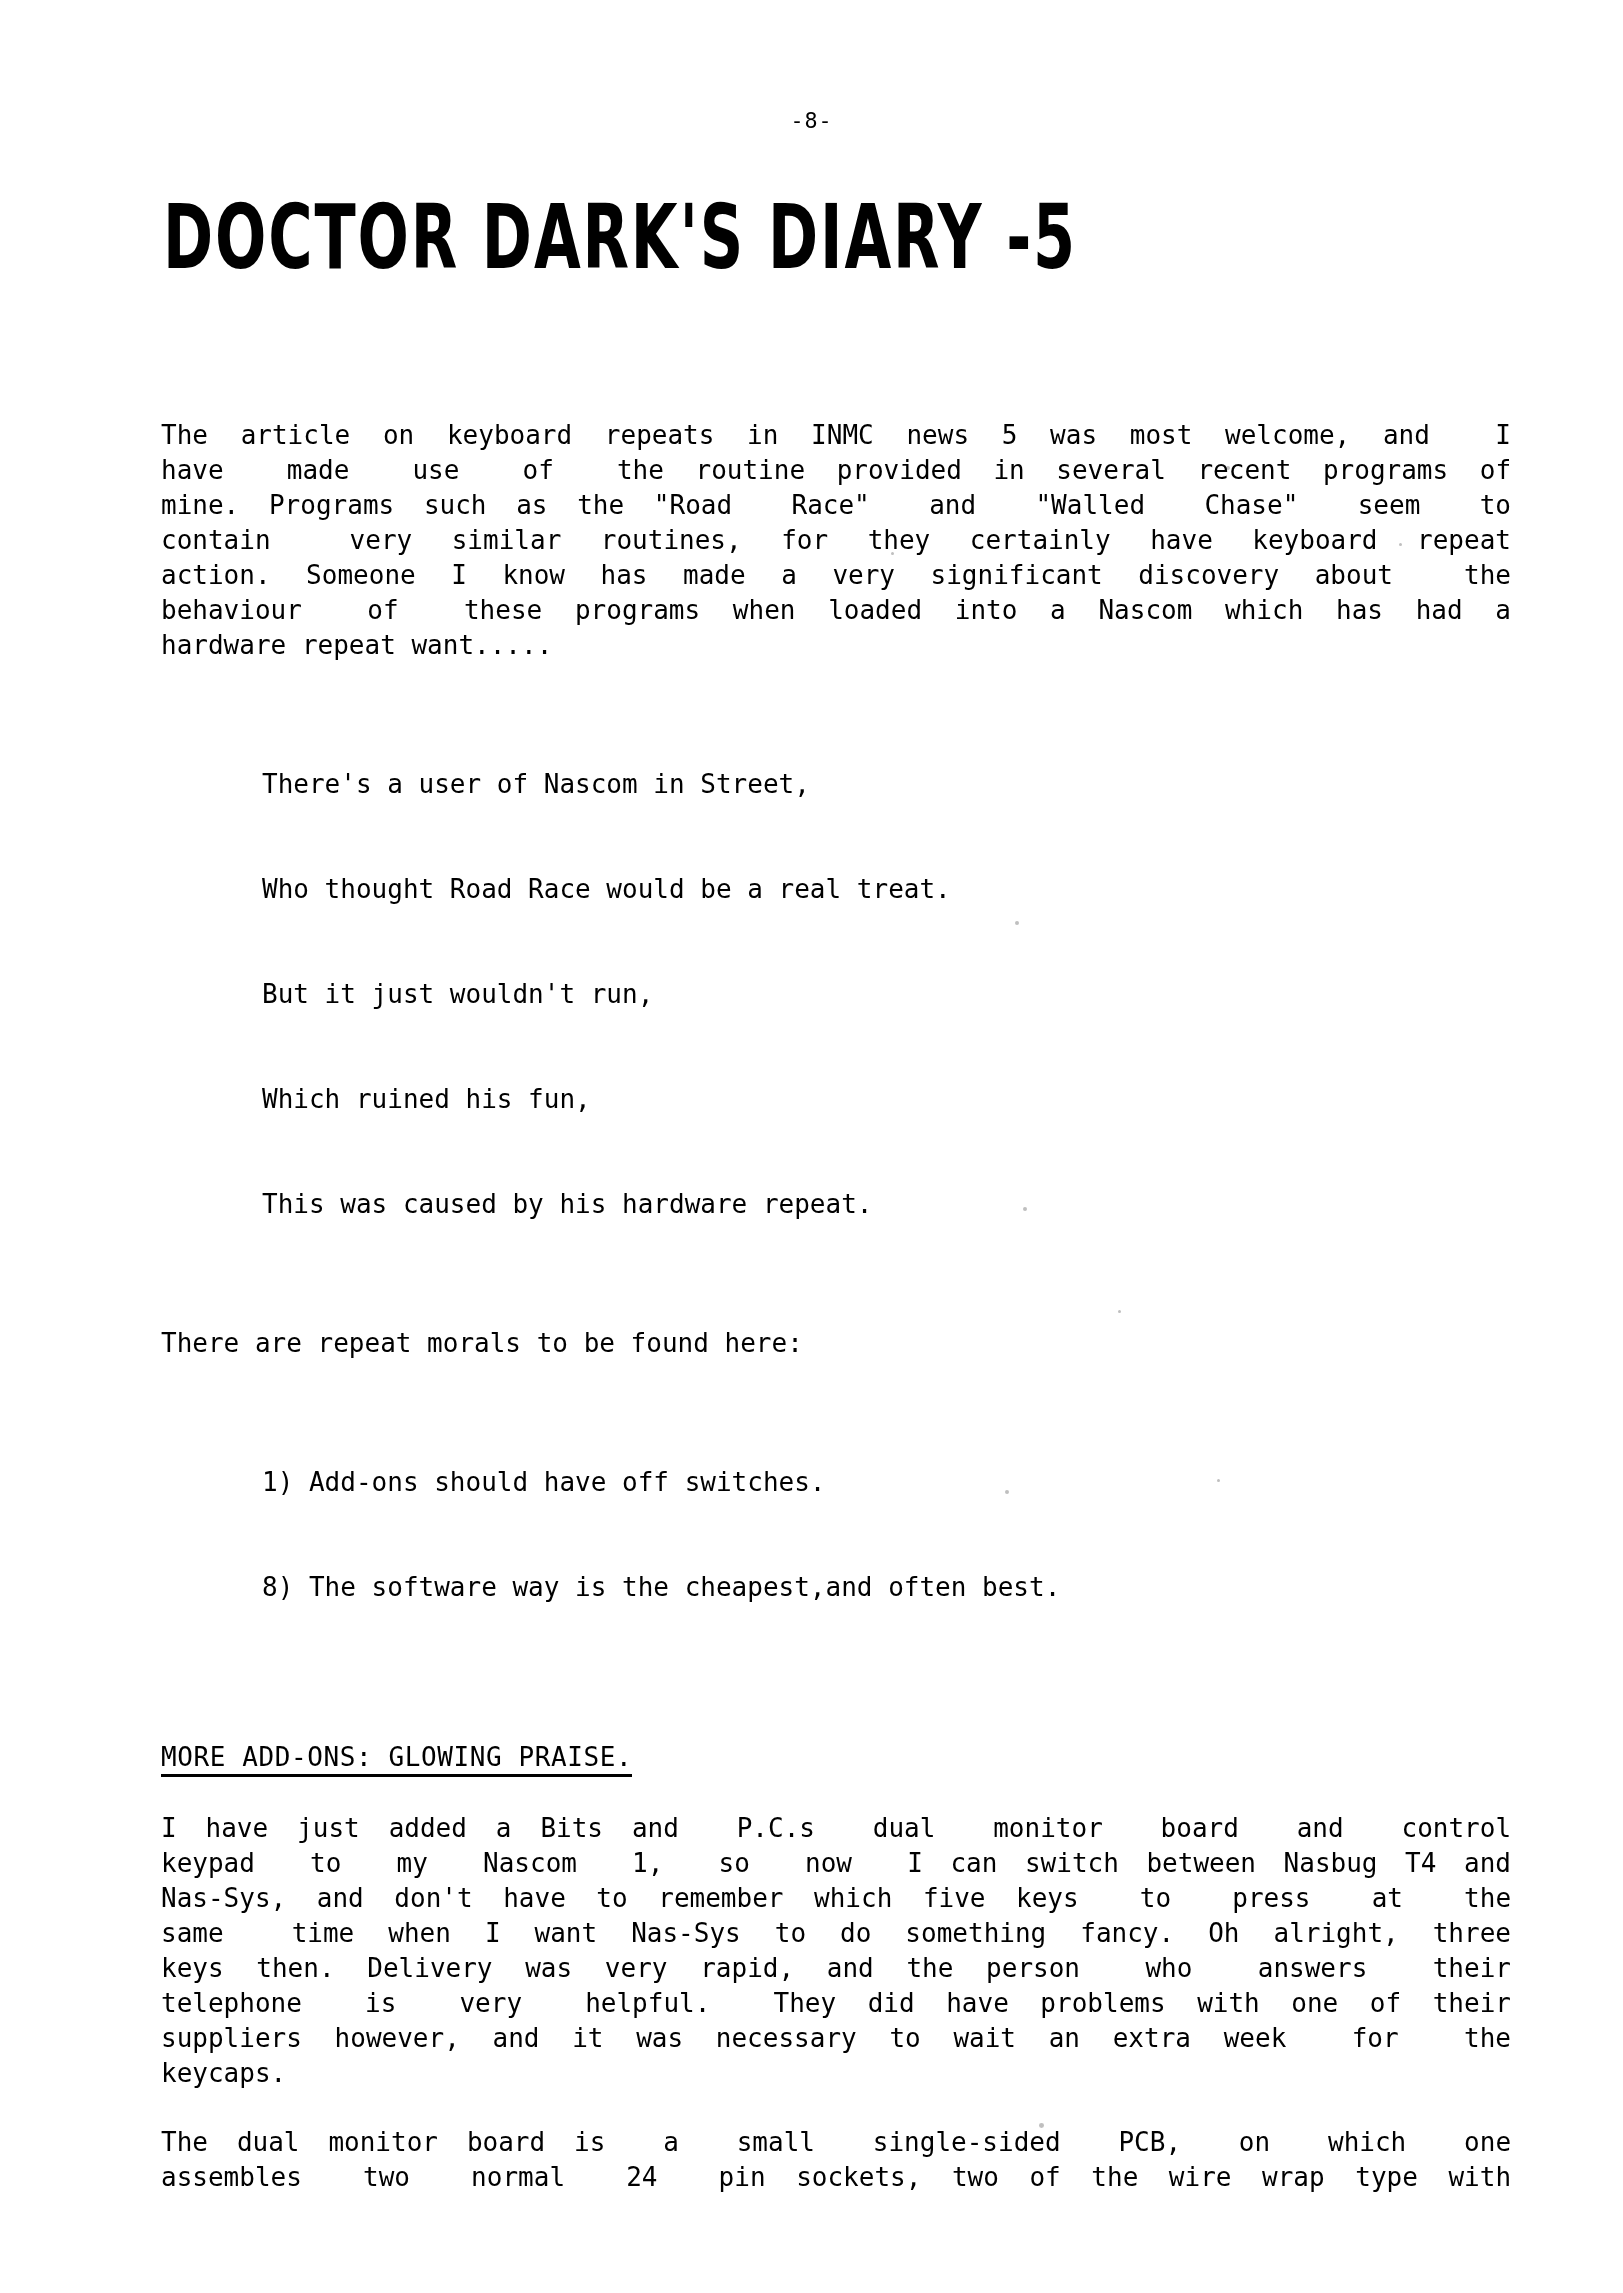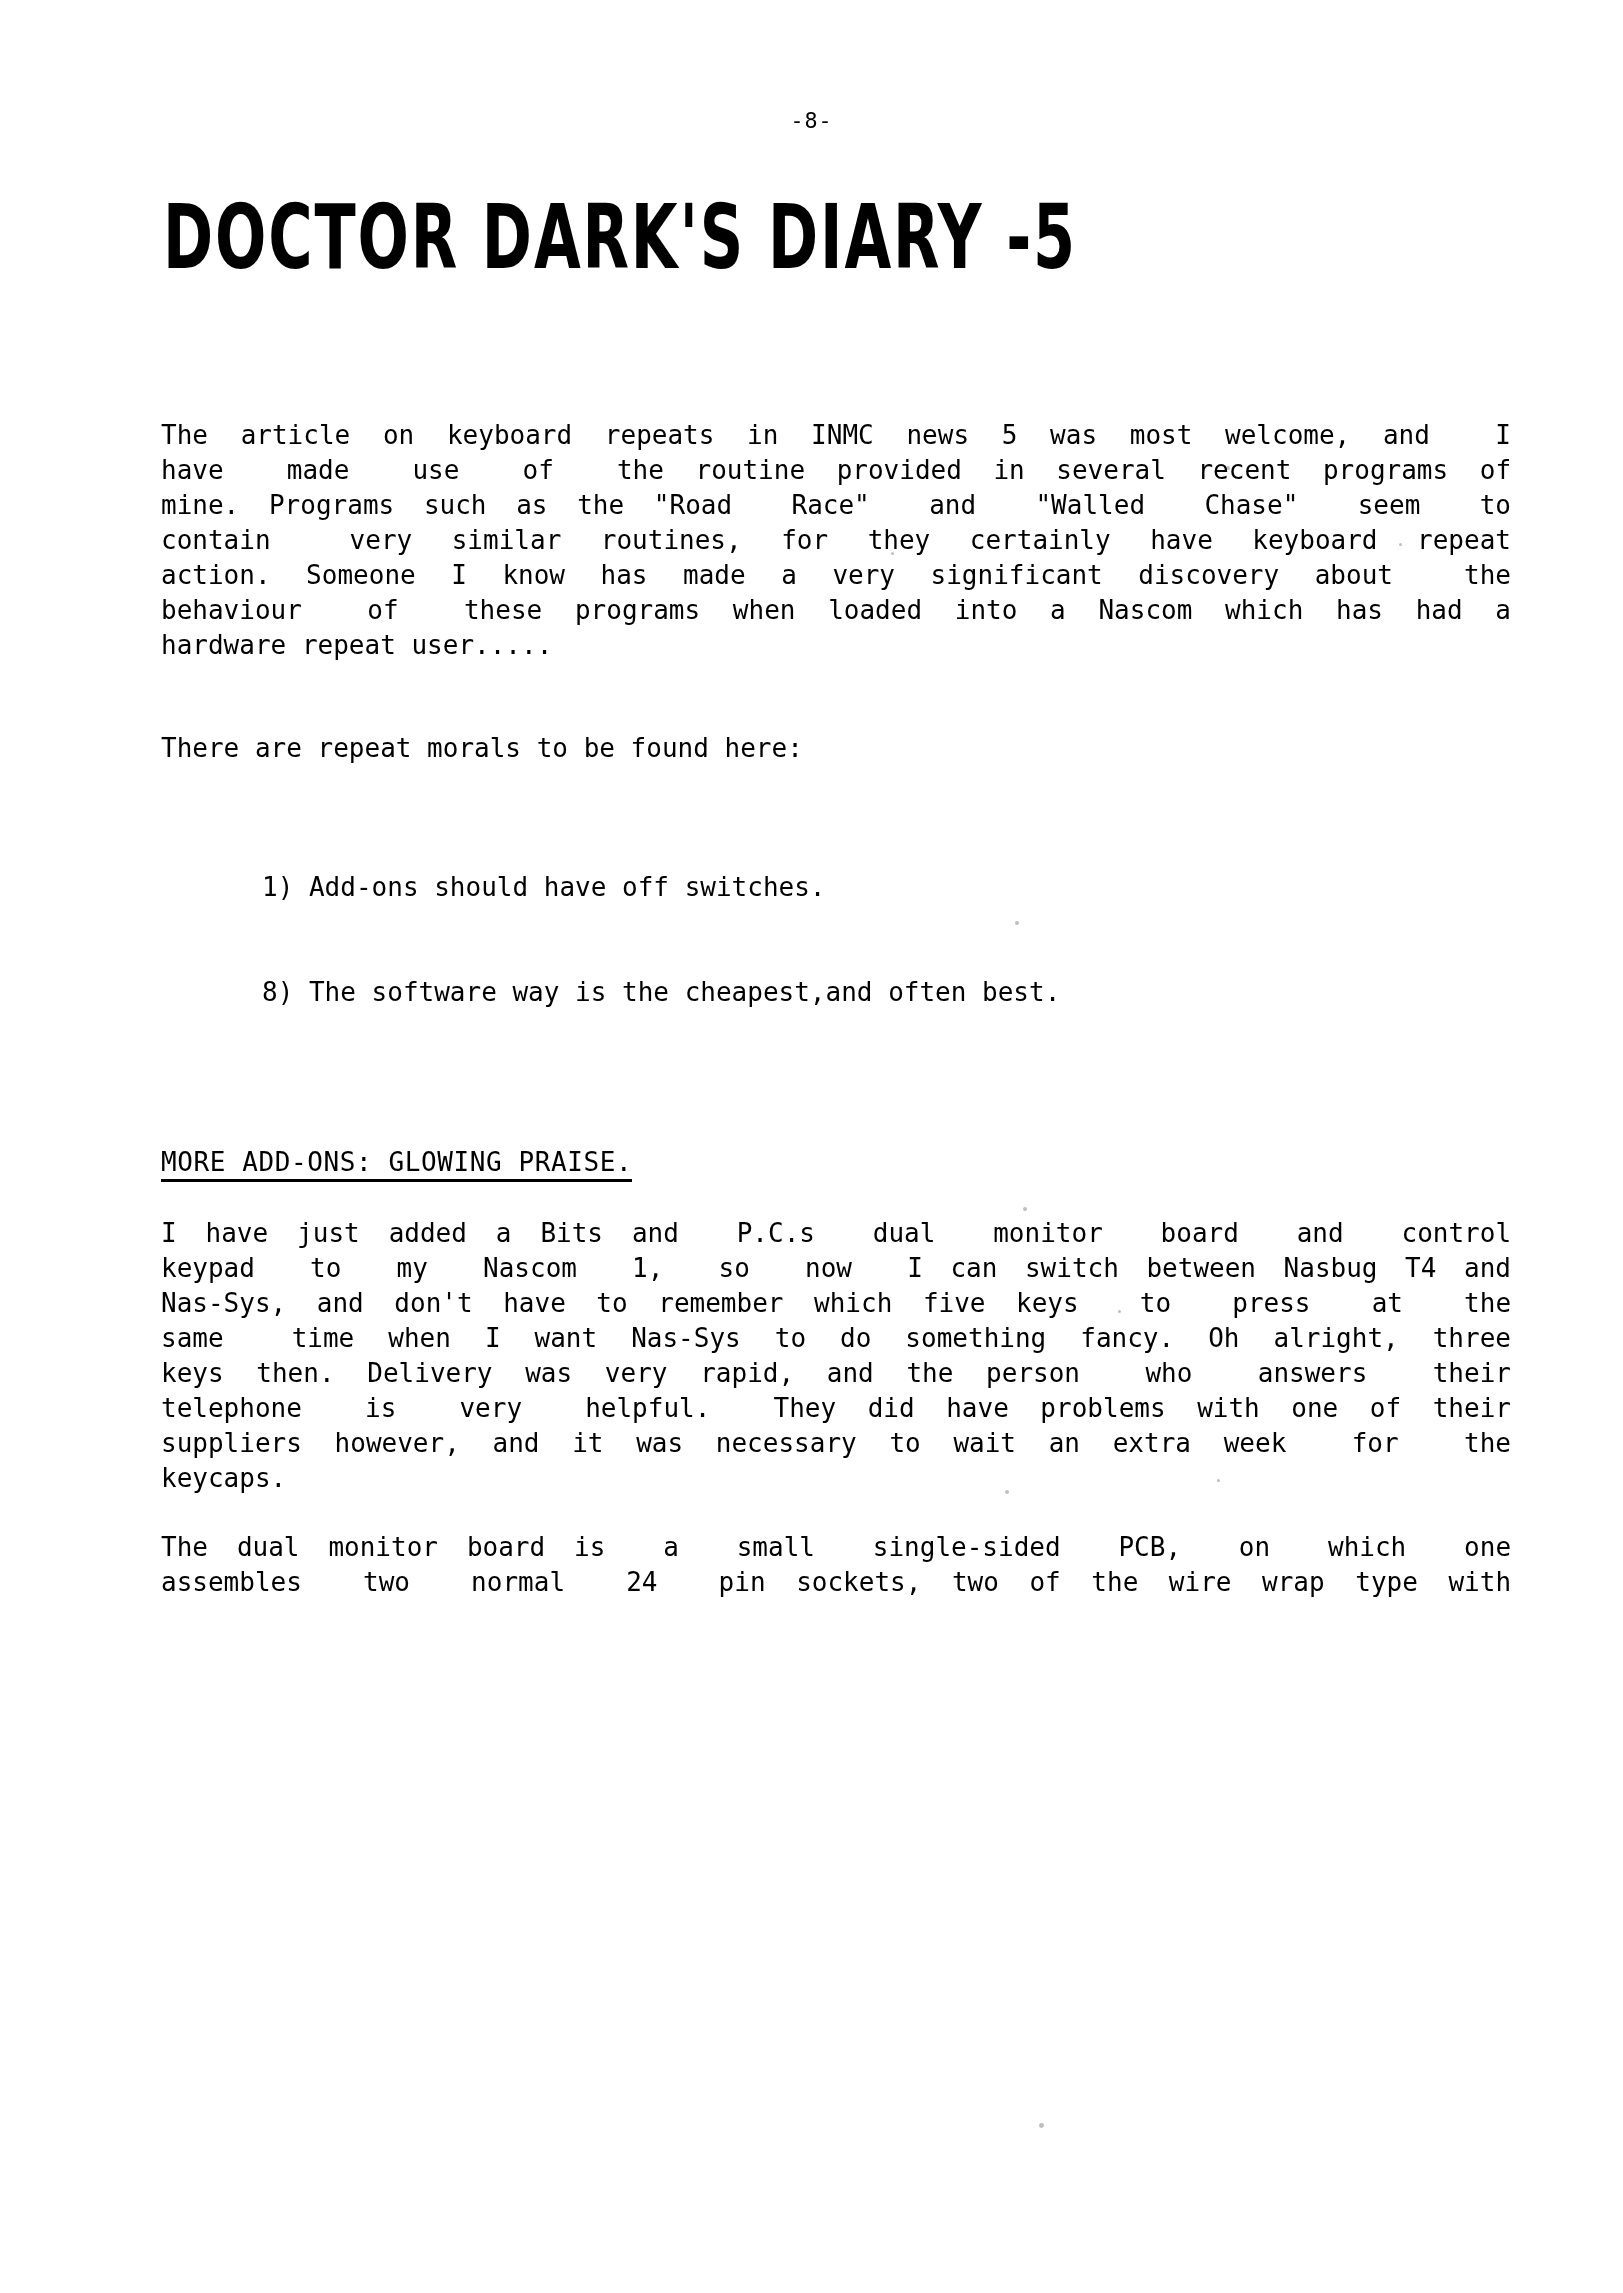--- a/index.html
+++ b/index.html
@@ -132,25 +132,32 @@
 
     <div class="gap-md"></div>
 
     <div>
       <div class="jline"><span>The</span><span style="flex: 1 1 0%;"> </span><span>article</span><span style="flex: 1 1 0%;"> </span><span>on</span><span style="flex: 1 1 0%;"> </span><span>keyboard</span><span style="flex: 1 1 0%;"> </span><span>repeats</span><span style="flex: 1 1 0%;"> </span><span>in</span><span style="flex: 1 1 0%;"> </span><span>INMC</span><span style="flex: 1 1 0%;"> </span><span>news</span><span style="flex: 1 1 0%;"> </span><span>5</span><span style="flex: 1 1 0%;"> </span><span>was</span><span style="flex: 1 1 0%;"> </span><span>most</span><span style="flex: 1 1 0%;"> </span><span>welcome,</span><span style="flex: 1 1 0%;"> </span><span>and</span><span style="flex: 2 1 0%;">  </span><span>I</span></div>
       <div class="jline"><span>have</span><span style="flex: 2 1 0%;">  </span><span>made</span><span style="flex: 2 1 0%;">  </span><span>use</span><span style="flex: 2 1 0%;">  </span><span>of</span><span style="flex: 2 1 0%;">  </span><span>the</span><span style="flex: 1 1 0%;"> </span><span>routine</span><span style="flex: 1 1 0%;"> </span><span>provided</span><span style="flex: 1 1 0%;"> </span><span>in</span><span style="flex: 1 1 0%;"> </span><span>several</span><span style="flex: 1 1 0%;"> </span><span>recent</span><span style="flex: 1 1 0%;"> </span><span>programs</span><span style="flex: 1 1 0%;"> </span><span>of</span></div>
       <div class="jline"><span>mine.</span><span style="flex: 1 1 0%;"> </span><span>Programs</span><span style="flex: 1 1 0%;"> </span><span>such</span><span style="flex: 1 1 0%;"> </span><span>as</span><span style="flex: 1 1 0%;"> </span><span>the</span><span style="flex: 1 1 0%;"> </span><span>"Road</span><span style="flex: 2 1 0%;">  </span><span>Race"</span><span style="flex: 2 1 0%;">  </span><span>and</span><span style="flex: 2 1 0%;">  </span><span>"Walled</span><span style="flex: 2 1 0%;">  </span><span>Chase"</span><span style="flex: 2 1 0%;">  </span><span>seem</span><span style="flex: 2 1 0%;">  </span><span>to</span></div>
       <div class="jline"><span>contain</span><span style="flex: 2 1 0%;">  </span><span>very</span><span style="flex: 1 1 0%;"> </span><span>similar</span><span style="flex: 1 1 0%;"> </span><span>routines,</span><span style="flex: 1 1 0%;"> </span><span>for</span><span style="flex: 1 1 0%;"> </span><span>they</span><span style="flex: 1 1 0%;"> </span><span>certainly</span><span style="flex: 1 1 0%;"> </span><span>have</span><span style="flex: 1 1 0%;"> </span><span>keyboard</span><span style="flex: 1 1 0%;"> </span><span>repeat</span></div>
       <div class="jline"><span>action.</span><span style="flex: 1 1 0%;"> </span><span>Someone</span><span style="flex: 1 1 0%;"> </span><span>I</span><span style="flex: 1 1 0%;"> </span><span>know</span><span style="flex: 1 1 0%;"> </span><span>has</span><span style="flex: 1 1 0%;"> </span><span>made</span><span style="flex: 1 1 0%;"> </span><span>a</span><span style="flex: 1 1 0%;"> </span><span>very</span><span style="flex: 1 1 0%;"> </span><span>significant</span><span style="flex: 1 1 0%;"> </span><span>discovery</span><span style="flex: 1 1 0%;"> </span><span>about</span><span style="flex: 2 1 0%;">  </span><span>the</span></div>
       <div class="jline"><span>behaviour</span><span style="flex: 2 1 0%;">  </span><span>of</span><span style="flex: 2 1 0%;">  </span><span>these</span><span style="flex: 1 1 0%;"> </span><span>programs</span><span style="flex: 1 1 0%;"> </span><span>when</span><span style="flex: 1 1 0%;"> </span><span>loaded</span><span style="flex: 1 1 0%;"> </span><span>into</span><span style="flex: 1 1 0%;"> </span><span>a</span><span style="flex: 1 1 0%;"> </span><span>Nascom</span><span style="flex: 1 1 0%;"> </span><span>which</span><span style="flex: 1 1 0%;"> </span><span>has</span><span style="flex: 1 1 0%;"> </span><span>had</span><span style="flex: 1 1 0%;"> </span><span>a</span></div>
-      <div class="jline last"><span>hardware repeat user.....</span></div>
+      <div class="jline last"><span>hardware repeat want.....</span></div>
     </div>
 
     <div class="gap-md"></div>
 
+    <div class="indent-block">
+      <div>There's a user of Nascom in Street,</div>
+      <div>Who thought Road Race would be a real treat.</div>
+      <div>But it just wouldn't run,</div>
+      <div>Which ruined his fun,</div>
+      <div>This was caused by his hardware repeat.</div>
+    </div>
 
     <div class="gap-md"></div>
 
     <div class="block">There are repeat morals to be found here:</div>
 
     <div class="gap-md"></div>
 
     <div class="indent-block">
       <div>1) Add-ons should have off switches.</div>
       <div>8) The software way is the cheapest,and often best.</div>

